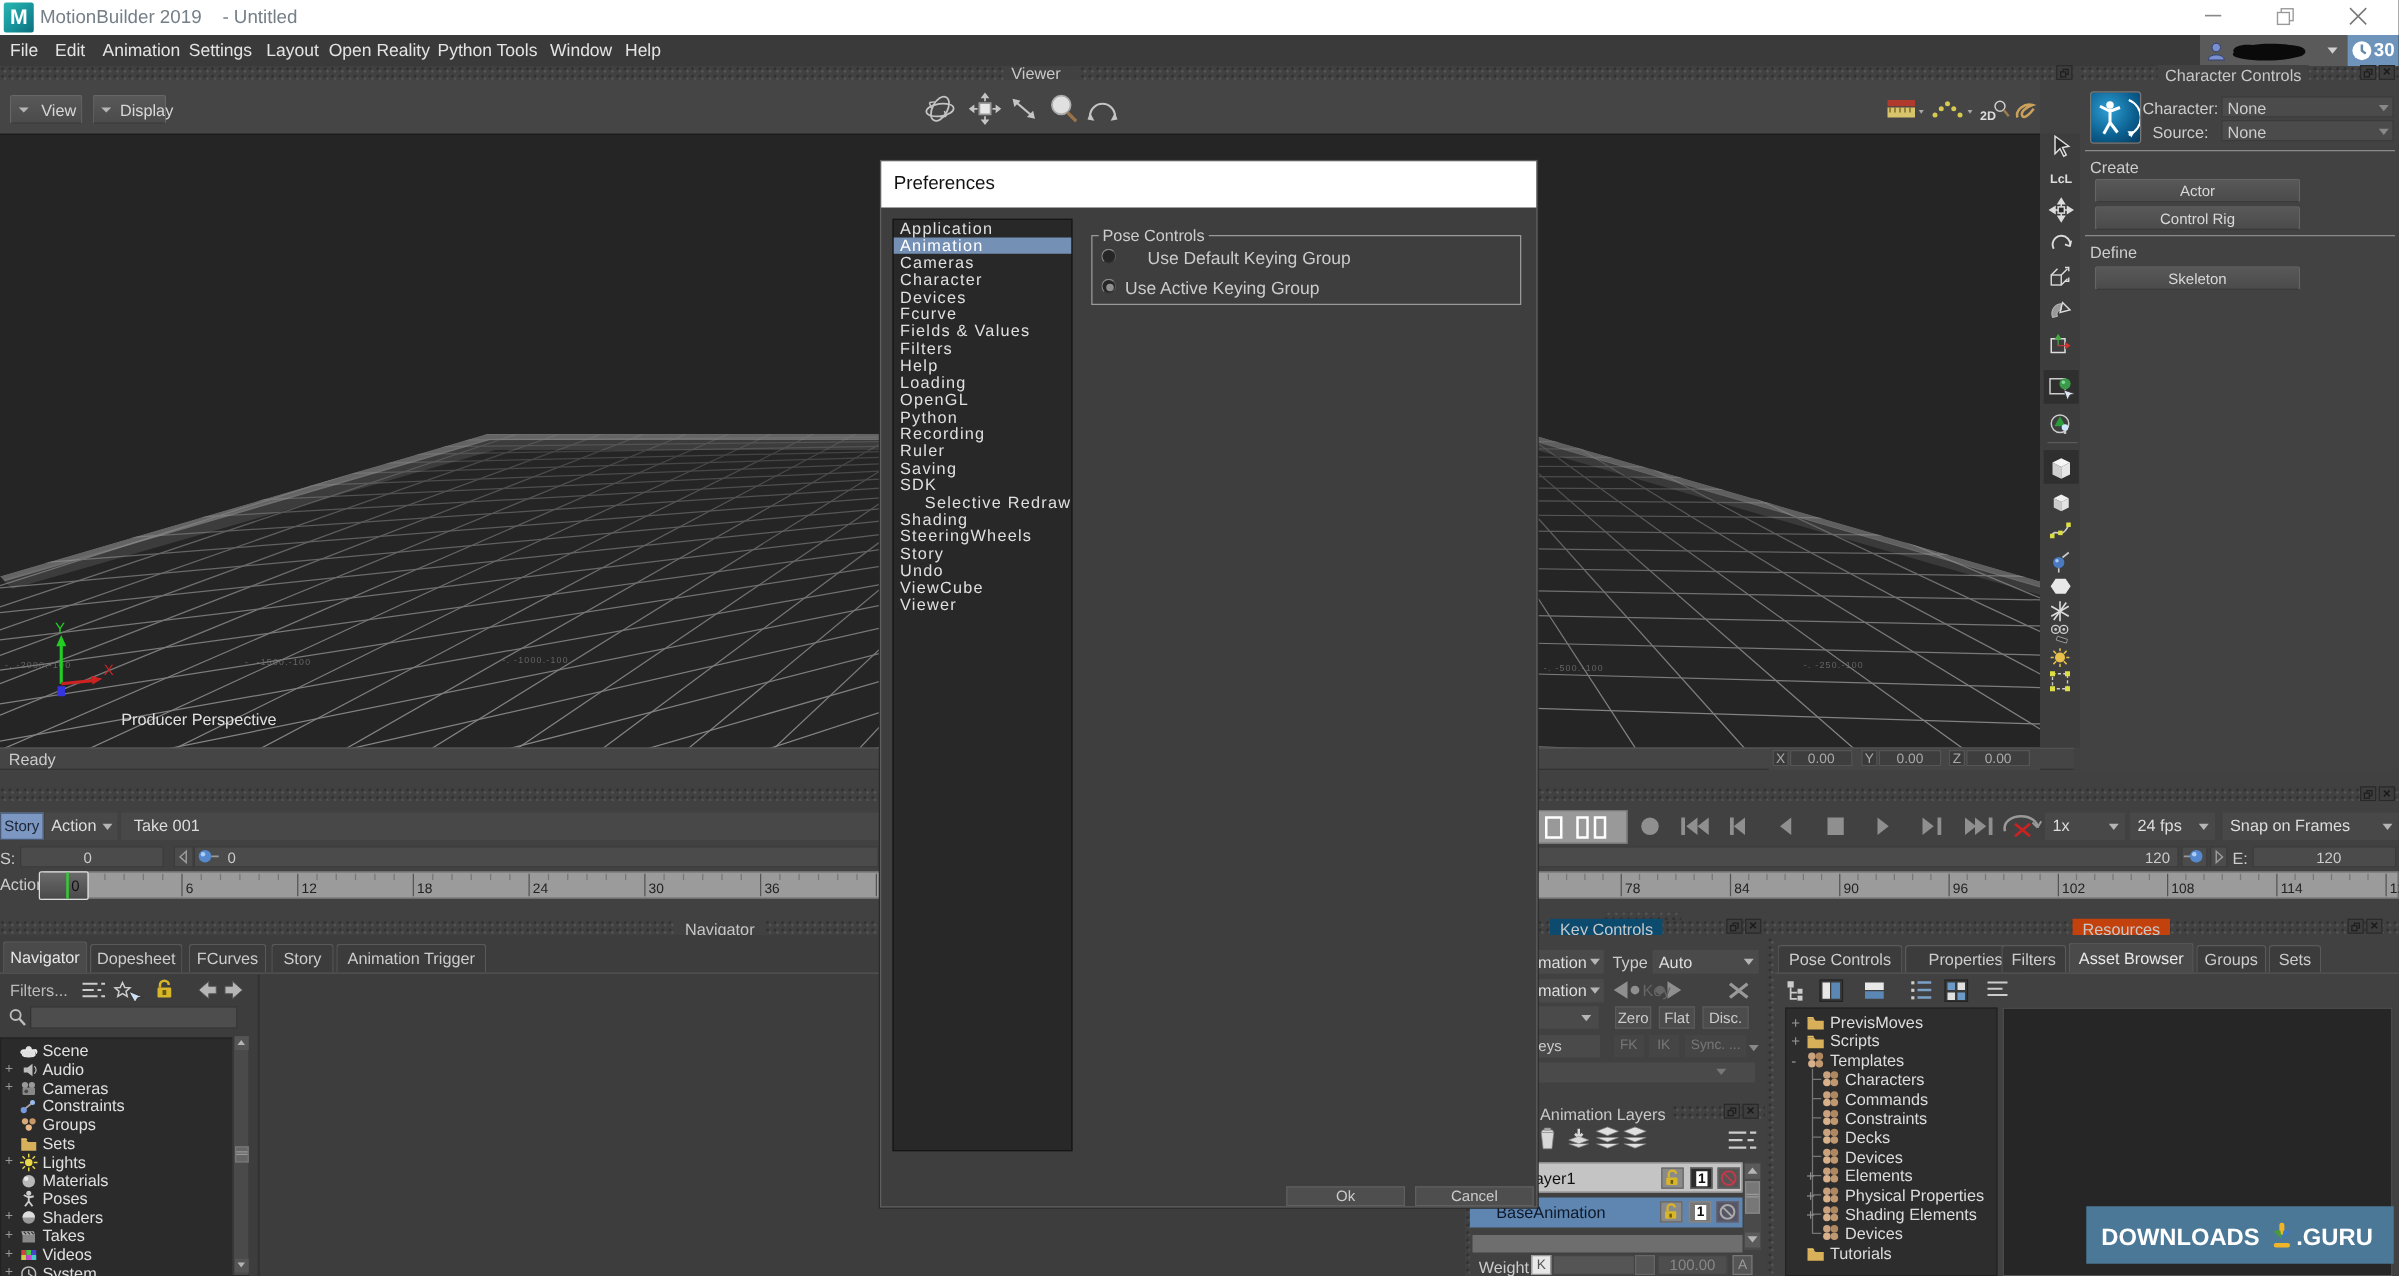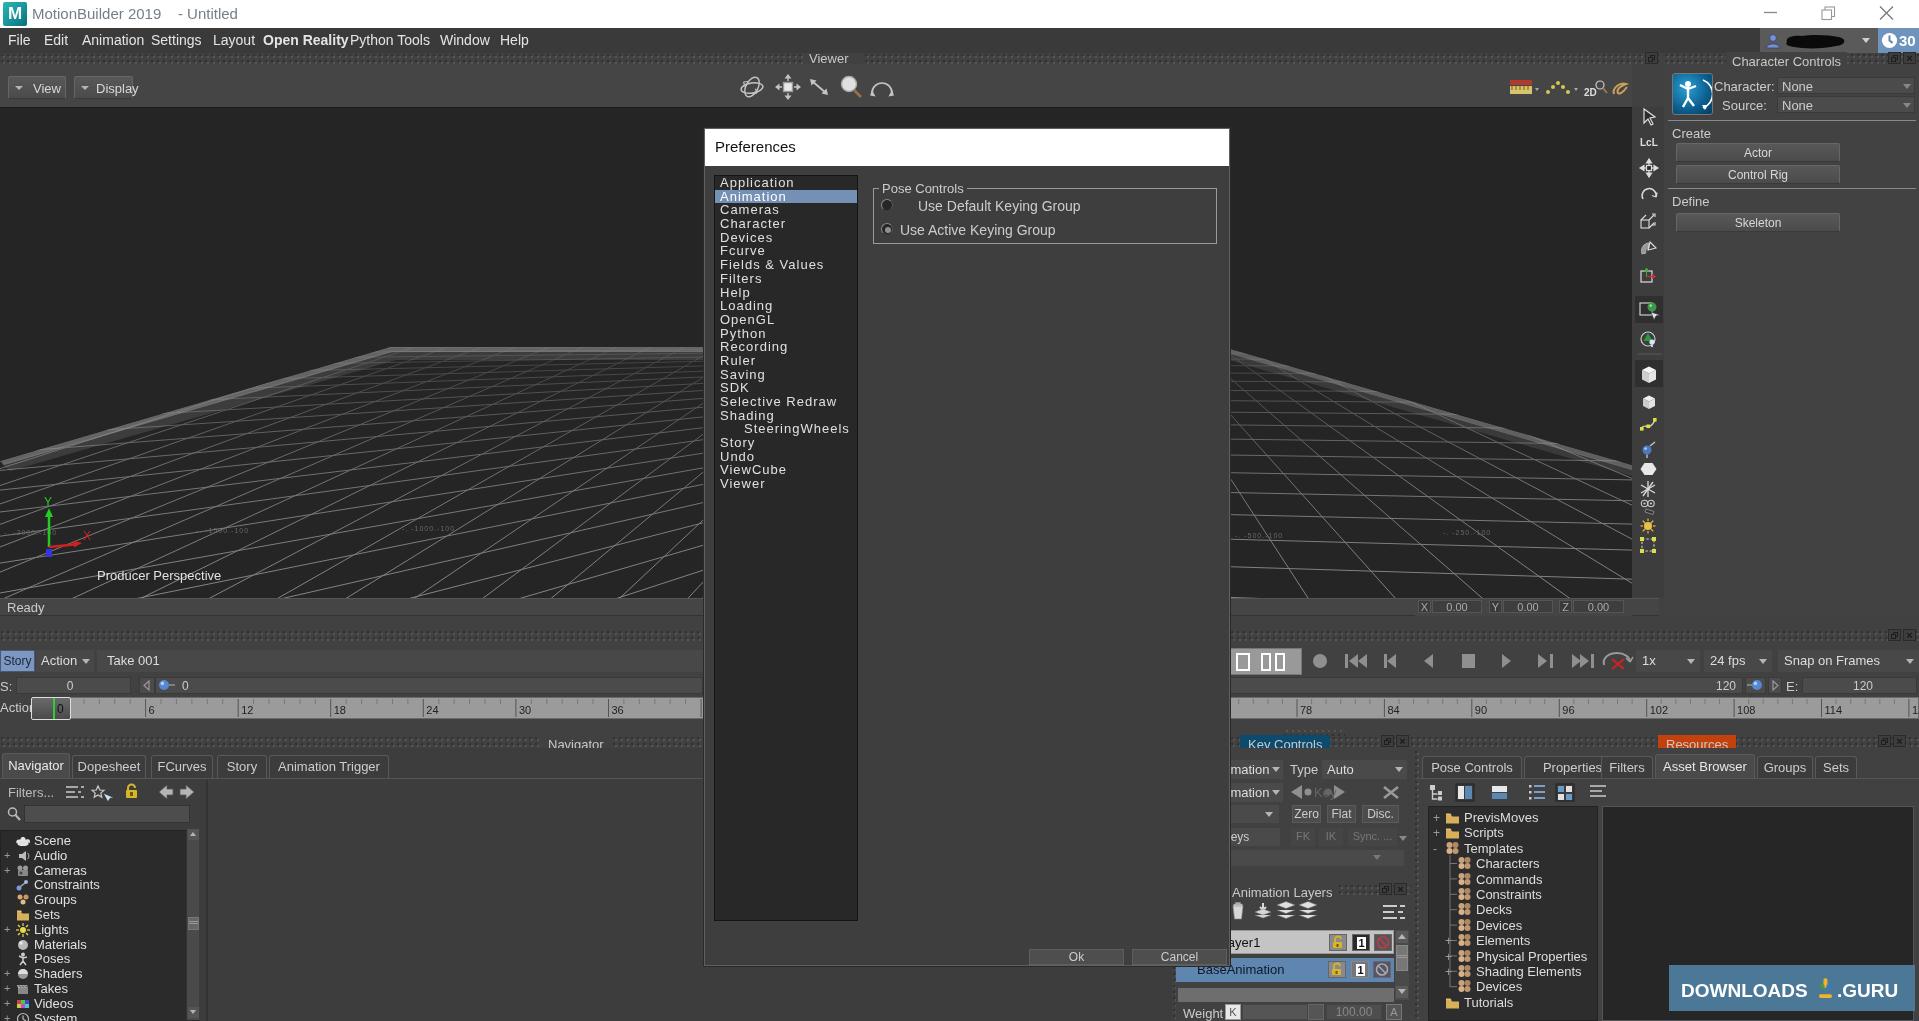--- a/index.html
+++ b/index.html
@@ -26,21 +26,21 @@
     <path d="M124 6.5 L137 19.5 M137 6.5 L124 19.5" stroke="#777" stroke-width="1.2"></path>
   </svg>
 </div>
 
 <div class="abs" style="left:0;top:28px;width:1919px;height:25px;background:#3a3a3a;color:#e4e4e4;font-size:14px;">
   <span class="abs" style="left:8px;top:4px;">File</span>
   <span class="abs" style="left:44px;top:4px;">Edit</span>
   <span class="abs" style="left:82px;top:4px;">Animation</span>
   <span class="abs" style="left:151px;top:4px;">Settings</span>
   <span class="abs" style="left:213px;top:4px;">Layout</span>
-  <span class="abs" style="left:263px;top:4px;font-weight:bold;">Open Reality</span>
+  <span class="abs" style="left:263px;top:4px;">Open Reality</span>
   <span class="abs" style="left:350px;top:4px;">Python Tools</span>
   <span class="abs" style="left:440px;top:4px;">Window</span>
   <span class="abs" style="left:500px;top:4px;">Help</span>
 
   <div class="abs" style="left:1760px;top:0;width:118px;height:25px;background:#5a5a5a;"></div>
   <svg class="abs" style="left:1764px;top:4px;width:18px;height:18px;" viewBox="0 0 18 18">
     <circle cx="9" cy="6" r="3.4" fill="#7a8fd0" stroke="#30406e" stroke-width="0.8"></circle>
     <path d="M2.5 16 C2.5 10.5 15.5 10.5 15.5 16 Z" fill="#7a8fd0" stroke="#30406e" stroke-width="0.8"></path>
   </svg>
   <svg class="abs" style="left:1784px;top:5px;width:64px;height:17px;" viewBox="0 0 64 17">
@@ -1105,23 +1105,23 @@
 <div style="height:13.7px;line-height:13.5px;padding-left:5px;letter-spacing:1px;">Fields &amp; Values</div>
 <div style="height:13.7px;line-height:13.5px;padding-left:5px;letter-spacing:1px;">Filters</div>
 <div style="height:13.7px;line-height:13.5px;padding-left:5px;letter-spacing:1px;">Help</div>
 <div style="height:13.7px;line-height:13.5px;padding-left:5px;letter-spacing:1px;">Loading</div>
 <div style="height:13.7px;line-height:13.5px;padding-left:5px;letter-spacing:1px;">OpenGL</div>
 <div style="height:13.7px;line-height:13.5px;padding-left:5px;letter-spacing:1px;">Python</div>
 <div style="height:13.7px;line-height:13.5px;padding-left:5px;letter-spacing:1px;">Recording</div>
 <div style="height:13.7px;line-height:13.5px;padding-left:5px;letter-spacing:1px;">Ruler</div>
 <div style="height:13.7px;line-height:13.5px;padding-left:5px;letter-spacing:1px;">Saving</div>
 <div style="height:13.7px;line-height:13.5px;padding-left:5px;letter-spacing:1px;">SDK</div>
-<div style="height:13.7px;line-height:13.5px;padding-left:5px;letter-spacing:1px;">Selective Redraw</div>
+<div style="height:13.7px;line-height:13.5px;padding-left:5px;letter-spacing:1px;text-align:right;">Selective Redraw</div>
 <div style="height:13.7px;line-height:13.5px;padding-left:5px;letter-spacing:1px;">Shading</div>
-<div style="height:13.7px;line-height:13.5px;padding-left:5px;letter-spacing:1px;margin-left:24px;">SteeringWheels</div>
+<div style="height:13.7px;line-height:13.5px;padding-left:5px;letter-spacing:1px;">SteeringWheels</div>
 <div style="height:13.7px;line-height:13.5px;padding-left:5px;letter-spacing:1px;">Story</div>
 <div style="height:13.7px;line-height:13.5px;padding-left:5px;letter-spacing:1px;">Undo</div>
 <div style="height:13.7px;line-height:13.5px;padding-left:5px;letter-spacing:1px;">ViewCube</div>
 <div style="height:13.7px;line-height:13.5px;padding-left:5px;letter-spacing:1px;">Viewer</div>
   </div>
 
   <div class="abs" style="left:168px;top:59px;width:344px;height:56px;border:1px solid #9a9a9a;">
     <div class="abs" style="left:5px;top:-8px;background:#3e3e3e;padding:0 3px;color:#ccc;font-size:13px;">Pose Controls</div>
     <div class="abs" style="left:7px;top:10px;width:12px;height:12px;border-radius:50%;background:#262626;border:1px solid #8a8a8a;border-bottom-color:#3a3a3a;border-right-color:#555;"></div>
     <span class="abs" style="left:26px;top:9px;color:#ccc;font-size:14px;margin-left:18px;">Use Default Keying Group</span>

